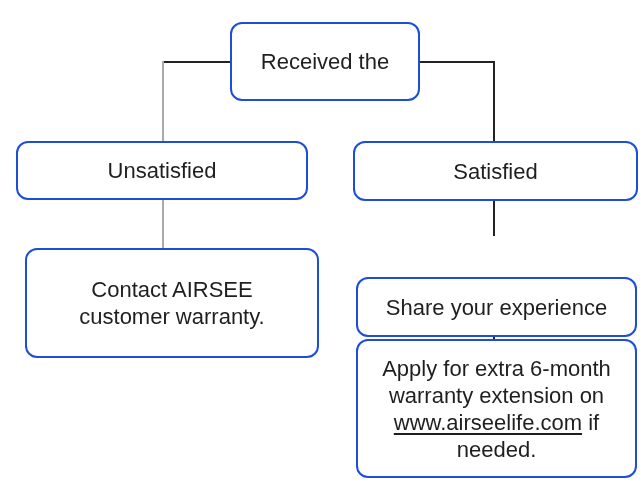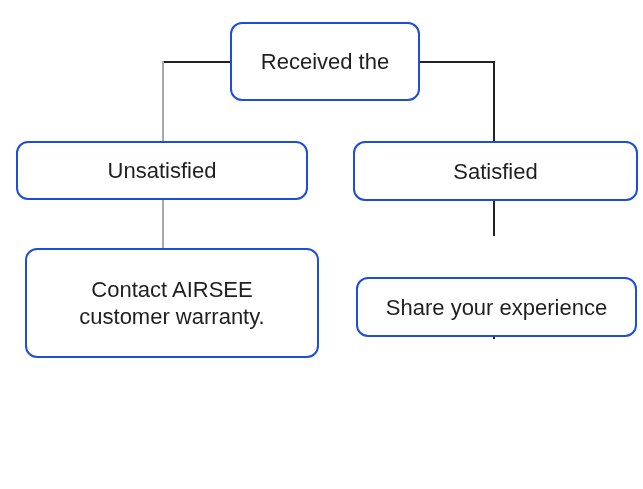--- a/index.html
+++ b/index.html
@@ -77,14 +77,22 @@
   </div>
 
   <div class="node" style="left:353px; top:141px; width:285px; height:60px;">
     <span>Satisfied</span>
   </div>
 
   <div class="node" style="left:356px; top:236px; width:281px; height:60px;margin-top:41px;">
     <span>Share your experience</span>
   </div>
 
+  <div class="node" style="left:356px; top:339px; width:281px; height:139px;">
+    <div>
+      <span class="line">Apply for extra 6-month</span>
+      <span class="line">warranty extension on</span>
+      <span class="line"><span class="u">www.airseelife.com</span><span> if</span></span>
+      <span class="line">needed.</span>
+    </div>
+  </div>
 
 </div>
 
 </body></html>

